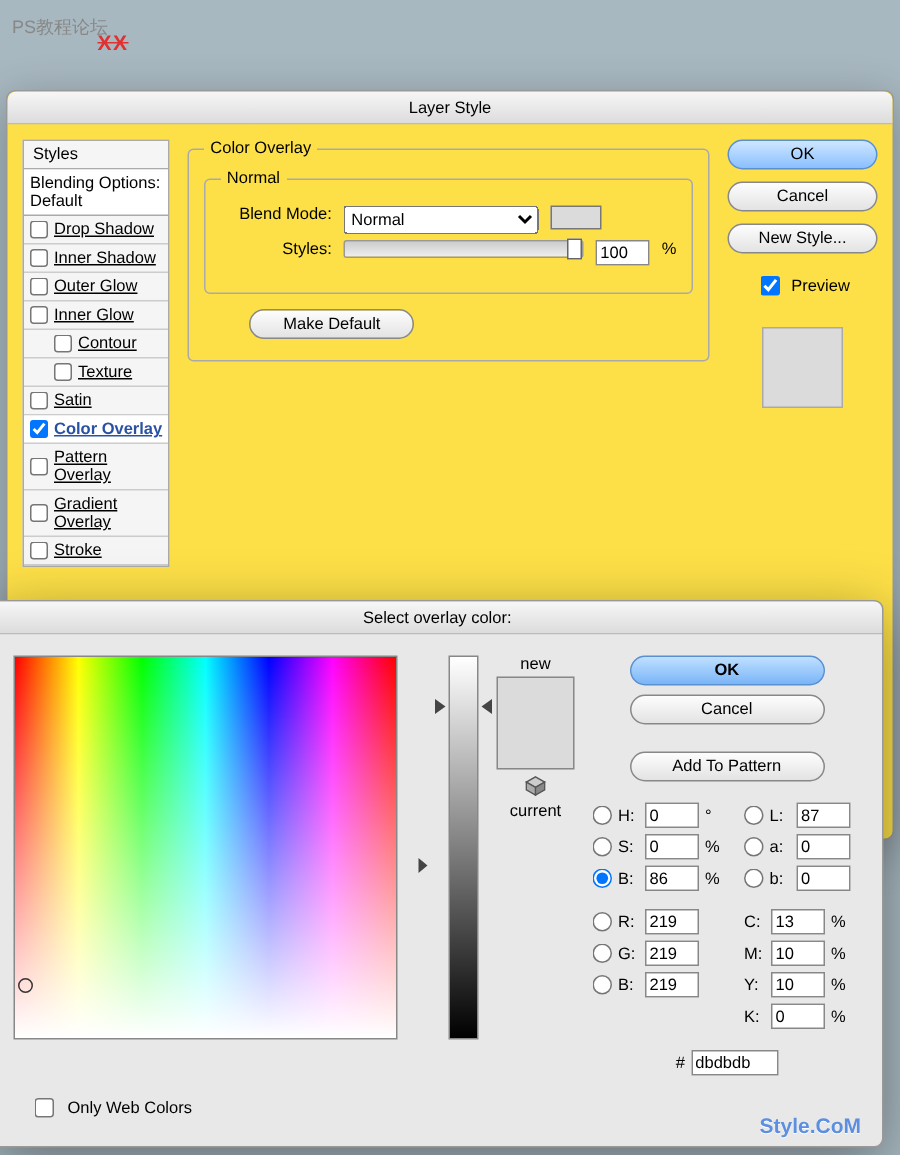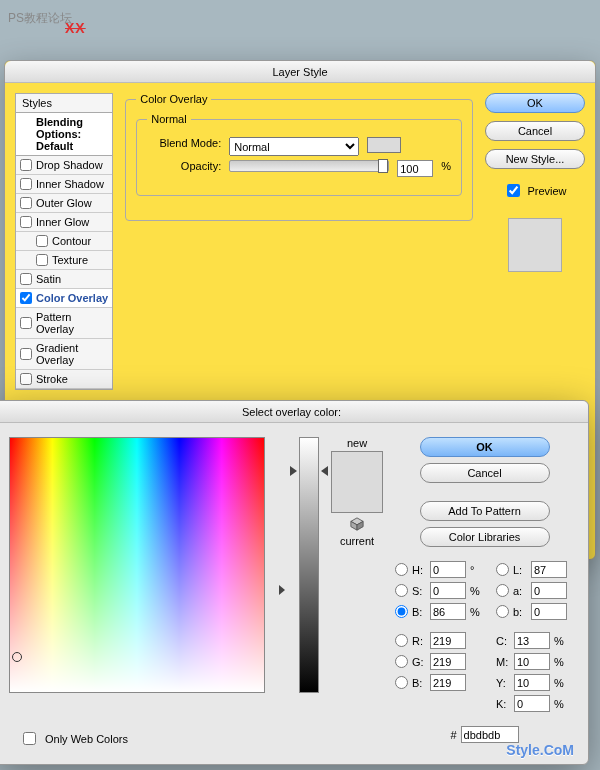--- a/index.html
+++ b/index.html
@@ -4,22 +4,22 @@
 <style>
 * { box-sizing: border-box; font-family: "Lucida Grande", Helvetica, Arial, sans-serif; font-size: 11px; }
 body { margin: 0; background: #a8b8c0; width: 600px; height: 770px; position: relative; overflow: hidden; }
 .watermark-top { position: absolute; top: 10px; left: 8px; color: #888; font-size: 12px; font-weight: normal; }
 .watermark-xx { position: absolute; top: 20px; left: 65px; color: #e03030; font-weight: bold; font-size: 14px; letter-spacing: 1px; }
 .layer-style-dialog { position: absolute; top: 20px; left: 4px; right: 4px; height: 500px; background: #fde047; border: 1px solid #999; border-radius: 6px; box-shadow: 0 8px 30px rgba(0,0,0,0.3); margin-top: 40px; }
 .title-bar { height: 22px; text-align: center; line-height: 22px; background: linear-gradient(#f7f7f7, #dcdcdc); border-bottom: 1px solid #bbb; border-radius: 6px 6px 0 0; }
 .dialog-body { display: flex; padding: 10px; gap: 12px; }
 .styles-panel { width: 140px; background: #f5f5f5; border: 1px solid #aaa; }
 .styles-header { padding: 3px 6px; border-bottom: 1px solid #aaa; }
-.blending-opts { padding: 3px 20px; border-bottom: 1px solid #aaa; background: #fff; font-weight: bold; }
-.style-item { padding: 3px 4px; border-bottom: 1px solid #ccc; display: flex; align-items: center; gap: 4px; }
+.blending-opts { padding: 3px 4px; border-bottom: 1px solid #aaa; background: #fff; }
+.style-item { padding: 3px 4px; border-bottom: 1px solid #ccc; display: flex; align-items: center; gap: 4px; text-decoration: underline; }
 .style-item.sub { padding-left: 20px; }
 .style-item.active { background: #fff; color: #2952a3; font-weight: bold;}
 .style-item input[type=checkbox] { margin: 0; width: 12px; height: 12px; }
 .center-panel { flex: 1; }
 .right-panel { width: 108px; display: flex; flex-direction: column; gap: 8px; align-items: center; }
 .aqua-btn { width: 100px; height: 20px; border-radius: 10px; background: linear-gradient(#fdfdfd, #e3e3e3); border: 1px solid #888; cursor: pointer; }
 .aqua-btn.primary { background: linear-gradient(#cfe7ff, #8abfff); border-color: #5a8fd0; }
 .preview-check { display: flex; align-items: center; gap: 4px; margin-top: 4px; }
 .preview-swatch { width: 54px; height: 54px; background: #dbdbdb; border: 1px solid #aaa; margin-top: 10px; }
 fieldset { border: 1px solid #aaa; border-radius: 4px; padding: 8px 10px 14px; margin: 0 0 8px 0; }
@@ -128,29 +128,30 @@
       <fieldset>
         <legend>Color Overlay</legend>
         <fieldset>
           <legend>Normal</legend>
           <div class="color-row">
             <span class="lbl">Blend Mode:</span>
             <select><option>Normal</option></select>
             <div class="color-swatch-sm"></div>
           </div>
           <div class="color-row">
-            <span class="lbl">Opacity:</span>
+            <span class="lbl">Styles:</span>
             <div class="slider">
                 <div class="slider-thumb"></div>
               </div>
             <input class="num-input" value="100" style="">
             <span>%</span>
           </div>
         </fieldset>
         <div class="mk-btns">
+          <button class="small-btn">Make Default</button>
         </div>
       </fieldset>
     </div>
 
     <div class="right-panel">
       <button class="aqua-btn primary">OK</button>
       <button class="aqua-btn">Cancel</button>
       <button class="aqua-btn">New Style...</button>
       <label class="preview-check">
         <input type="checkbox" checked="" style="">
@@ -183,21 +184,20 @@
           <polygon points="15,5 8,9 8,15 15,11" fill="#888" stroke="#555"></polygon>
         </svg>
       <div>current</div>
     </div>
     <div class="picker-right">
       <div class="picker-btns">
         <button class="wide-btn primary">OK</button>
         <button class="wide-btn">Cancel</button>
         <div style="height:6px"></div>
         <button class="wide-btn">Add To Pattern</button>
-        <button class="wide-btn">Color Libraries</button>
       </div>
       <div class="numgrid">
         <div class="numcol">
           <div class="numrow">
               <input type="radio" name="m1" style="">
               <span class="numlabel">H:</span>
               <input class="num-input" value="0" style="">
               <span class="unit">°</span>
             </div>
           <div class="numrow">

